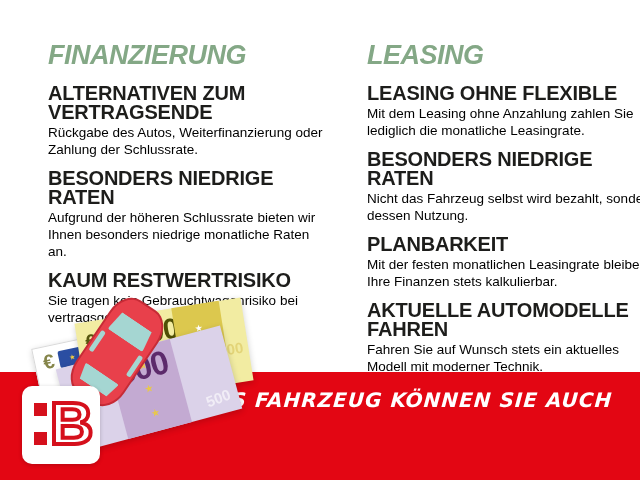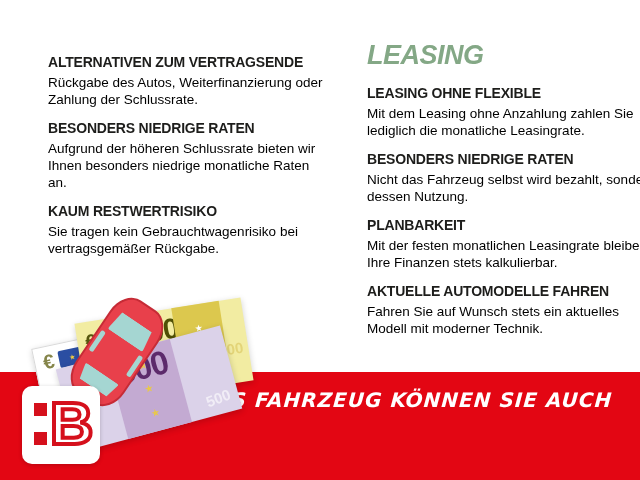--- a/index.html
+++ b/index.html
@@ -11,21 +11,21 @@
   
   .col{position:absolute;top:42px;}
   .col-left{left:48px;width:278px;}
   .col-right{left:367px;width:292px;}
   .col h1{
     margin:0 0 15px 0;font-size:27px;line-height:27px;font-weight:800;
     font-style:italic;color:#84a886;letter-spacing:-0.5px;
   }
   .sec{margin:0 0 11px 0;}
   .sec h2{
-    margin:11px 0 2px 0;font-size:14px;line-height:19px;font-weight:700;
+    margin:11px 0 2px 0;font-size:20px;line-height:19px;font-weight:700;
     color:#1d1d1b;letter-spacing:-0.2px;
   }
   .sec p{margin:0;font-size:13.5px;line-height:17px;color:#000000;}
   
   .banner{
     position:absolute;left:0;top:372px;width:640px;height:108px;
     background:#e30613;z-index:1;
   }
   .banner-text{position:absolute;right:28px;top:16px;text-align:right;z-index:2;}
   .banner-line1{
@@ -112,20 +112,21 @@
     color:#d5101c;-webkit-text-fill-color:#ffffff;-webkit-text-stroke:4px #d5101c;
     font-family:"Liberation Sans",sans-serif;
   }
 </style>
 </head>
 <body>
 
 <div class="stage">
 
   <section class="col col-left">
+    <h1>FINANZIERUNG</h1>
     <div class="sec">
       <h2>ALTERNATIVEN ZUM VERTRAGSENDE</h2>
       <p>Rückgabe des Autos, Weiterfinanzierung oder Zahlung der Schlussrate.</p>
     </div>
     <div class="sec">
       <h2>BESONDERS NIEDRIGE RATEN</h2>
       <p>Aufgrund der höheren Schlussrate bieten wir Ihnen besonders niedrige monatliche Raten an.</p>
     </div>
     <div class="sec">
       <h2>KAUM RESTWERTRISIKO</h2>

